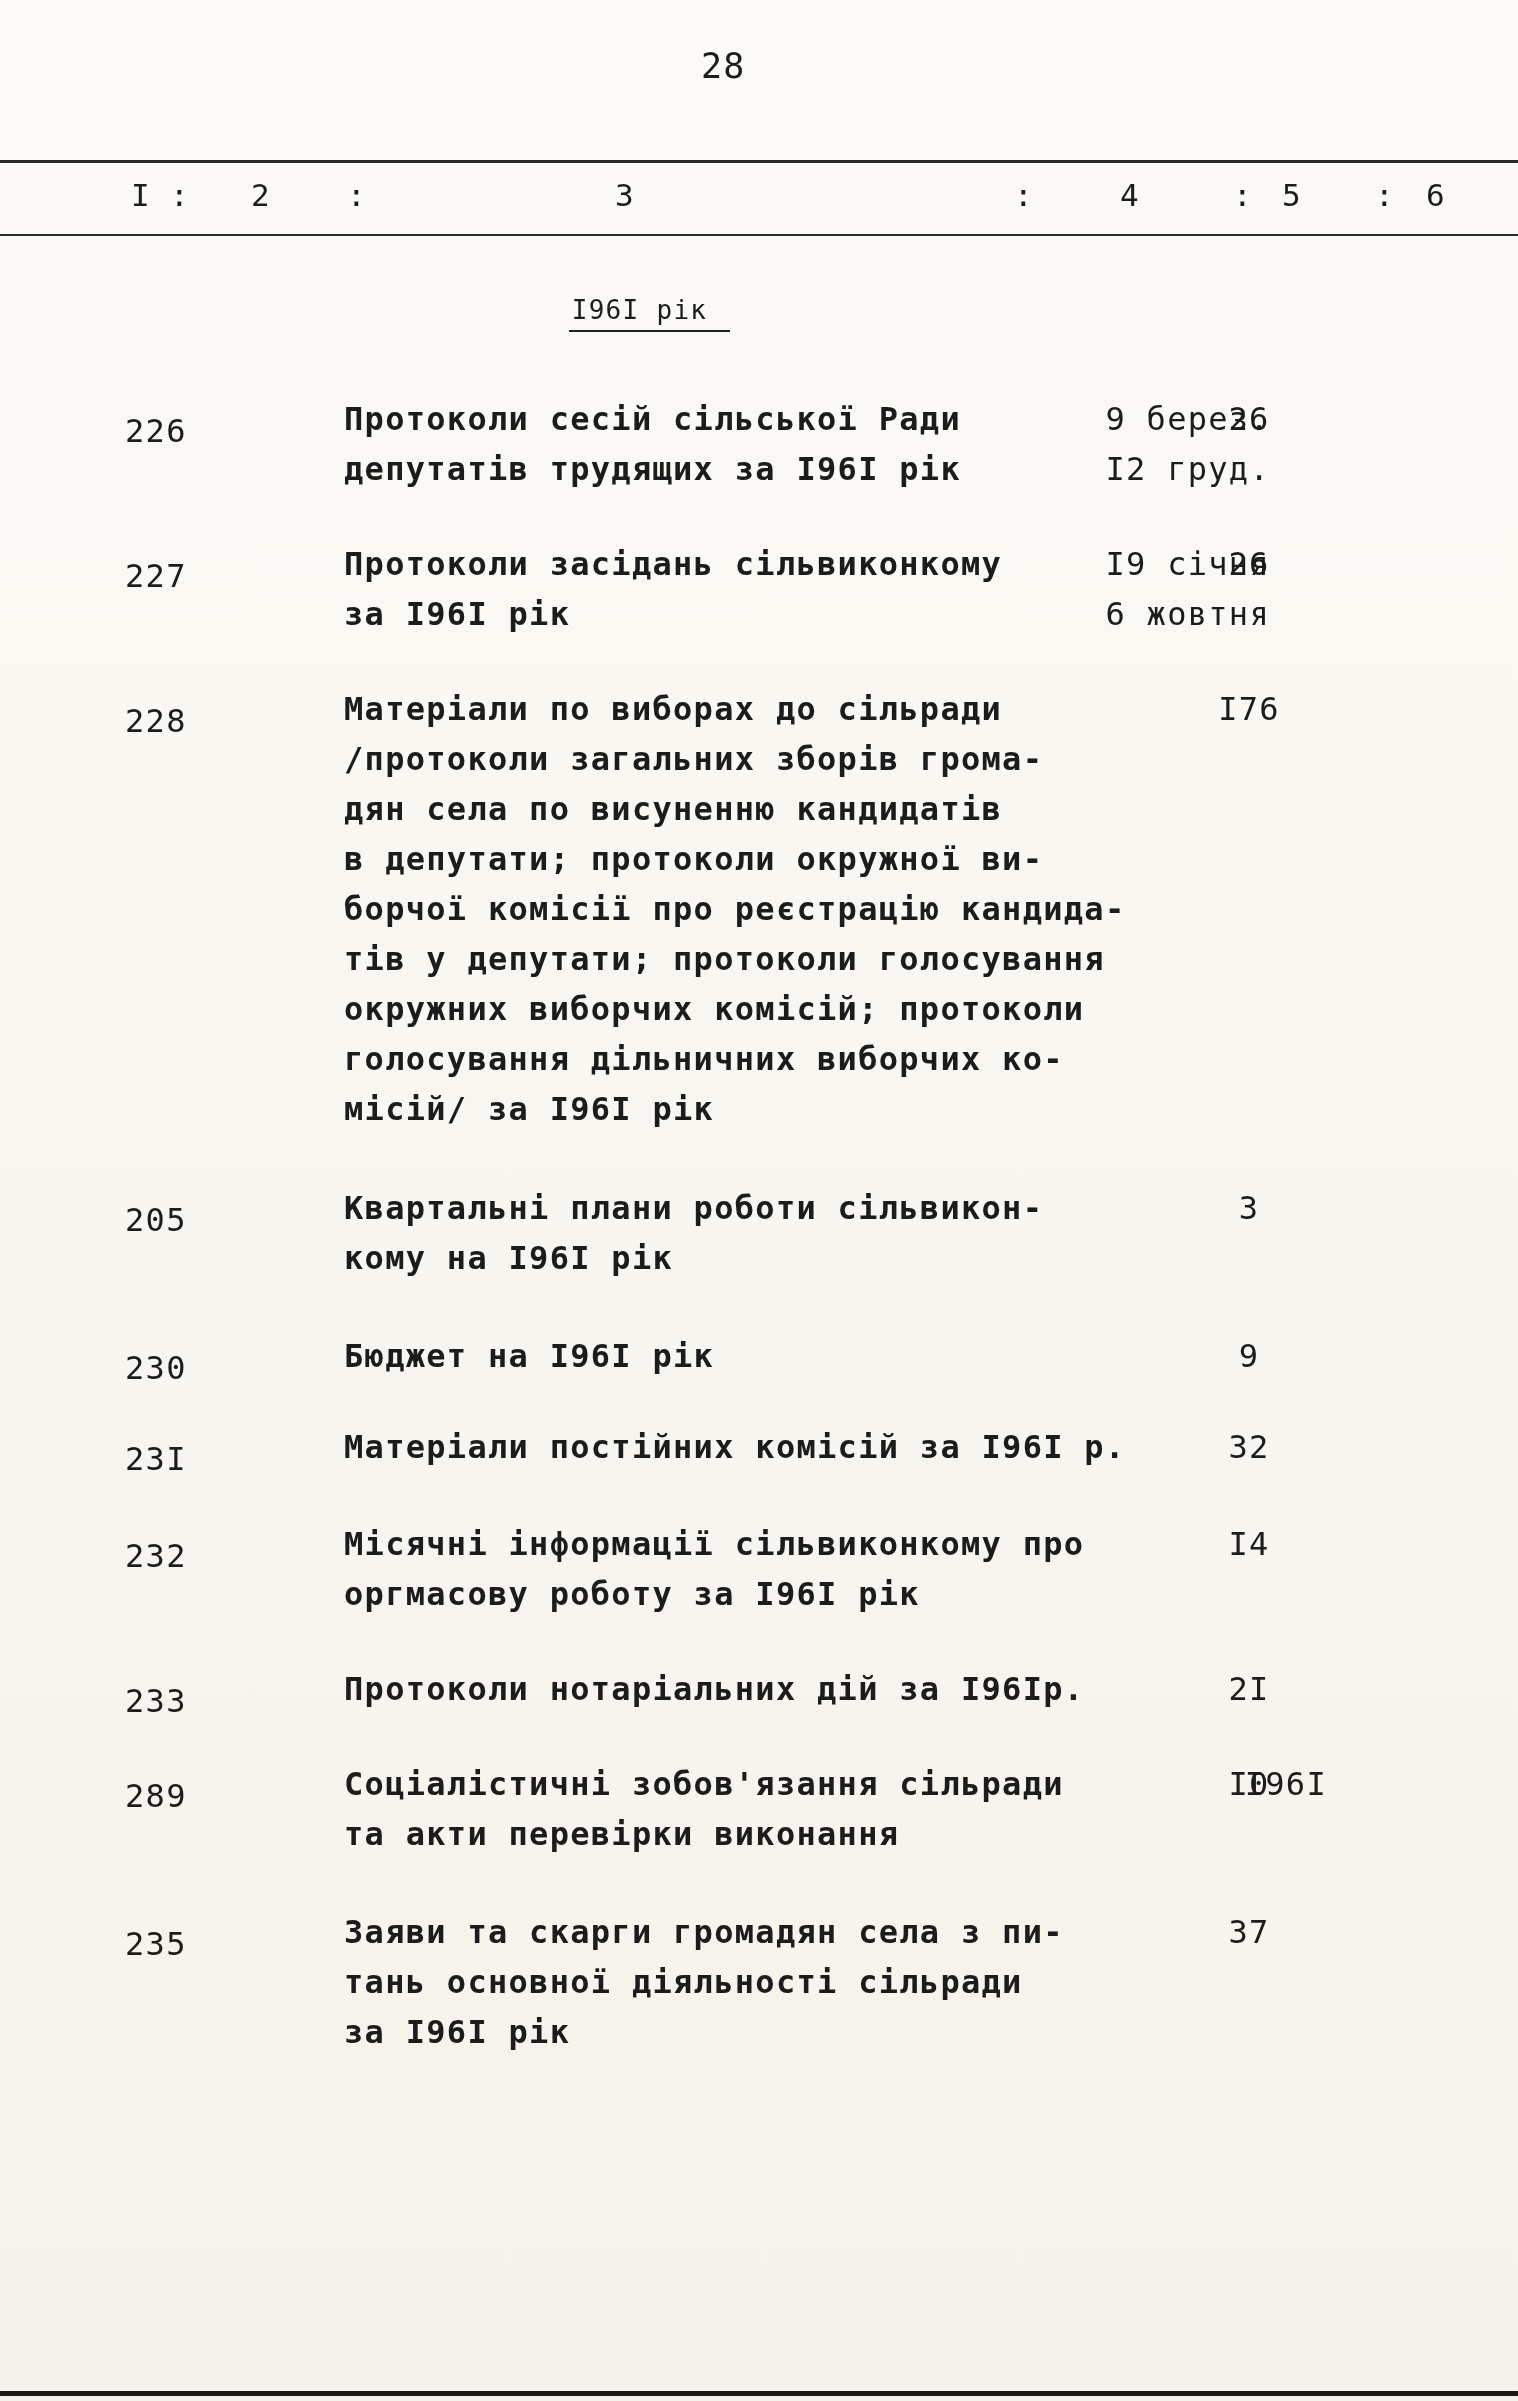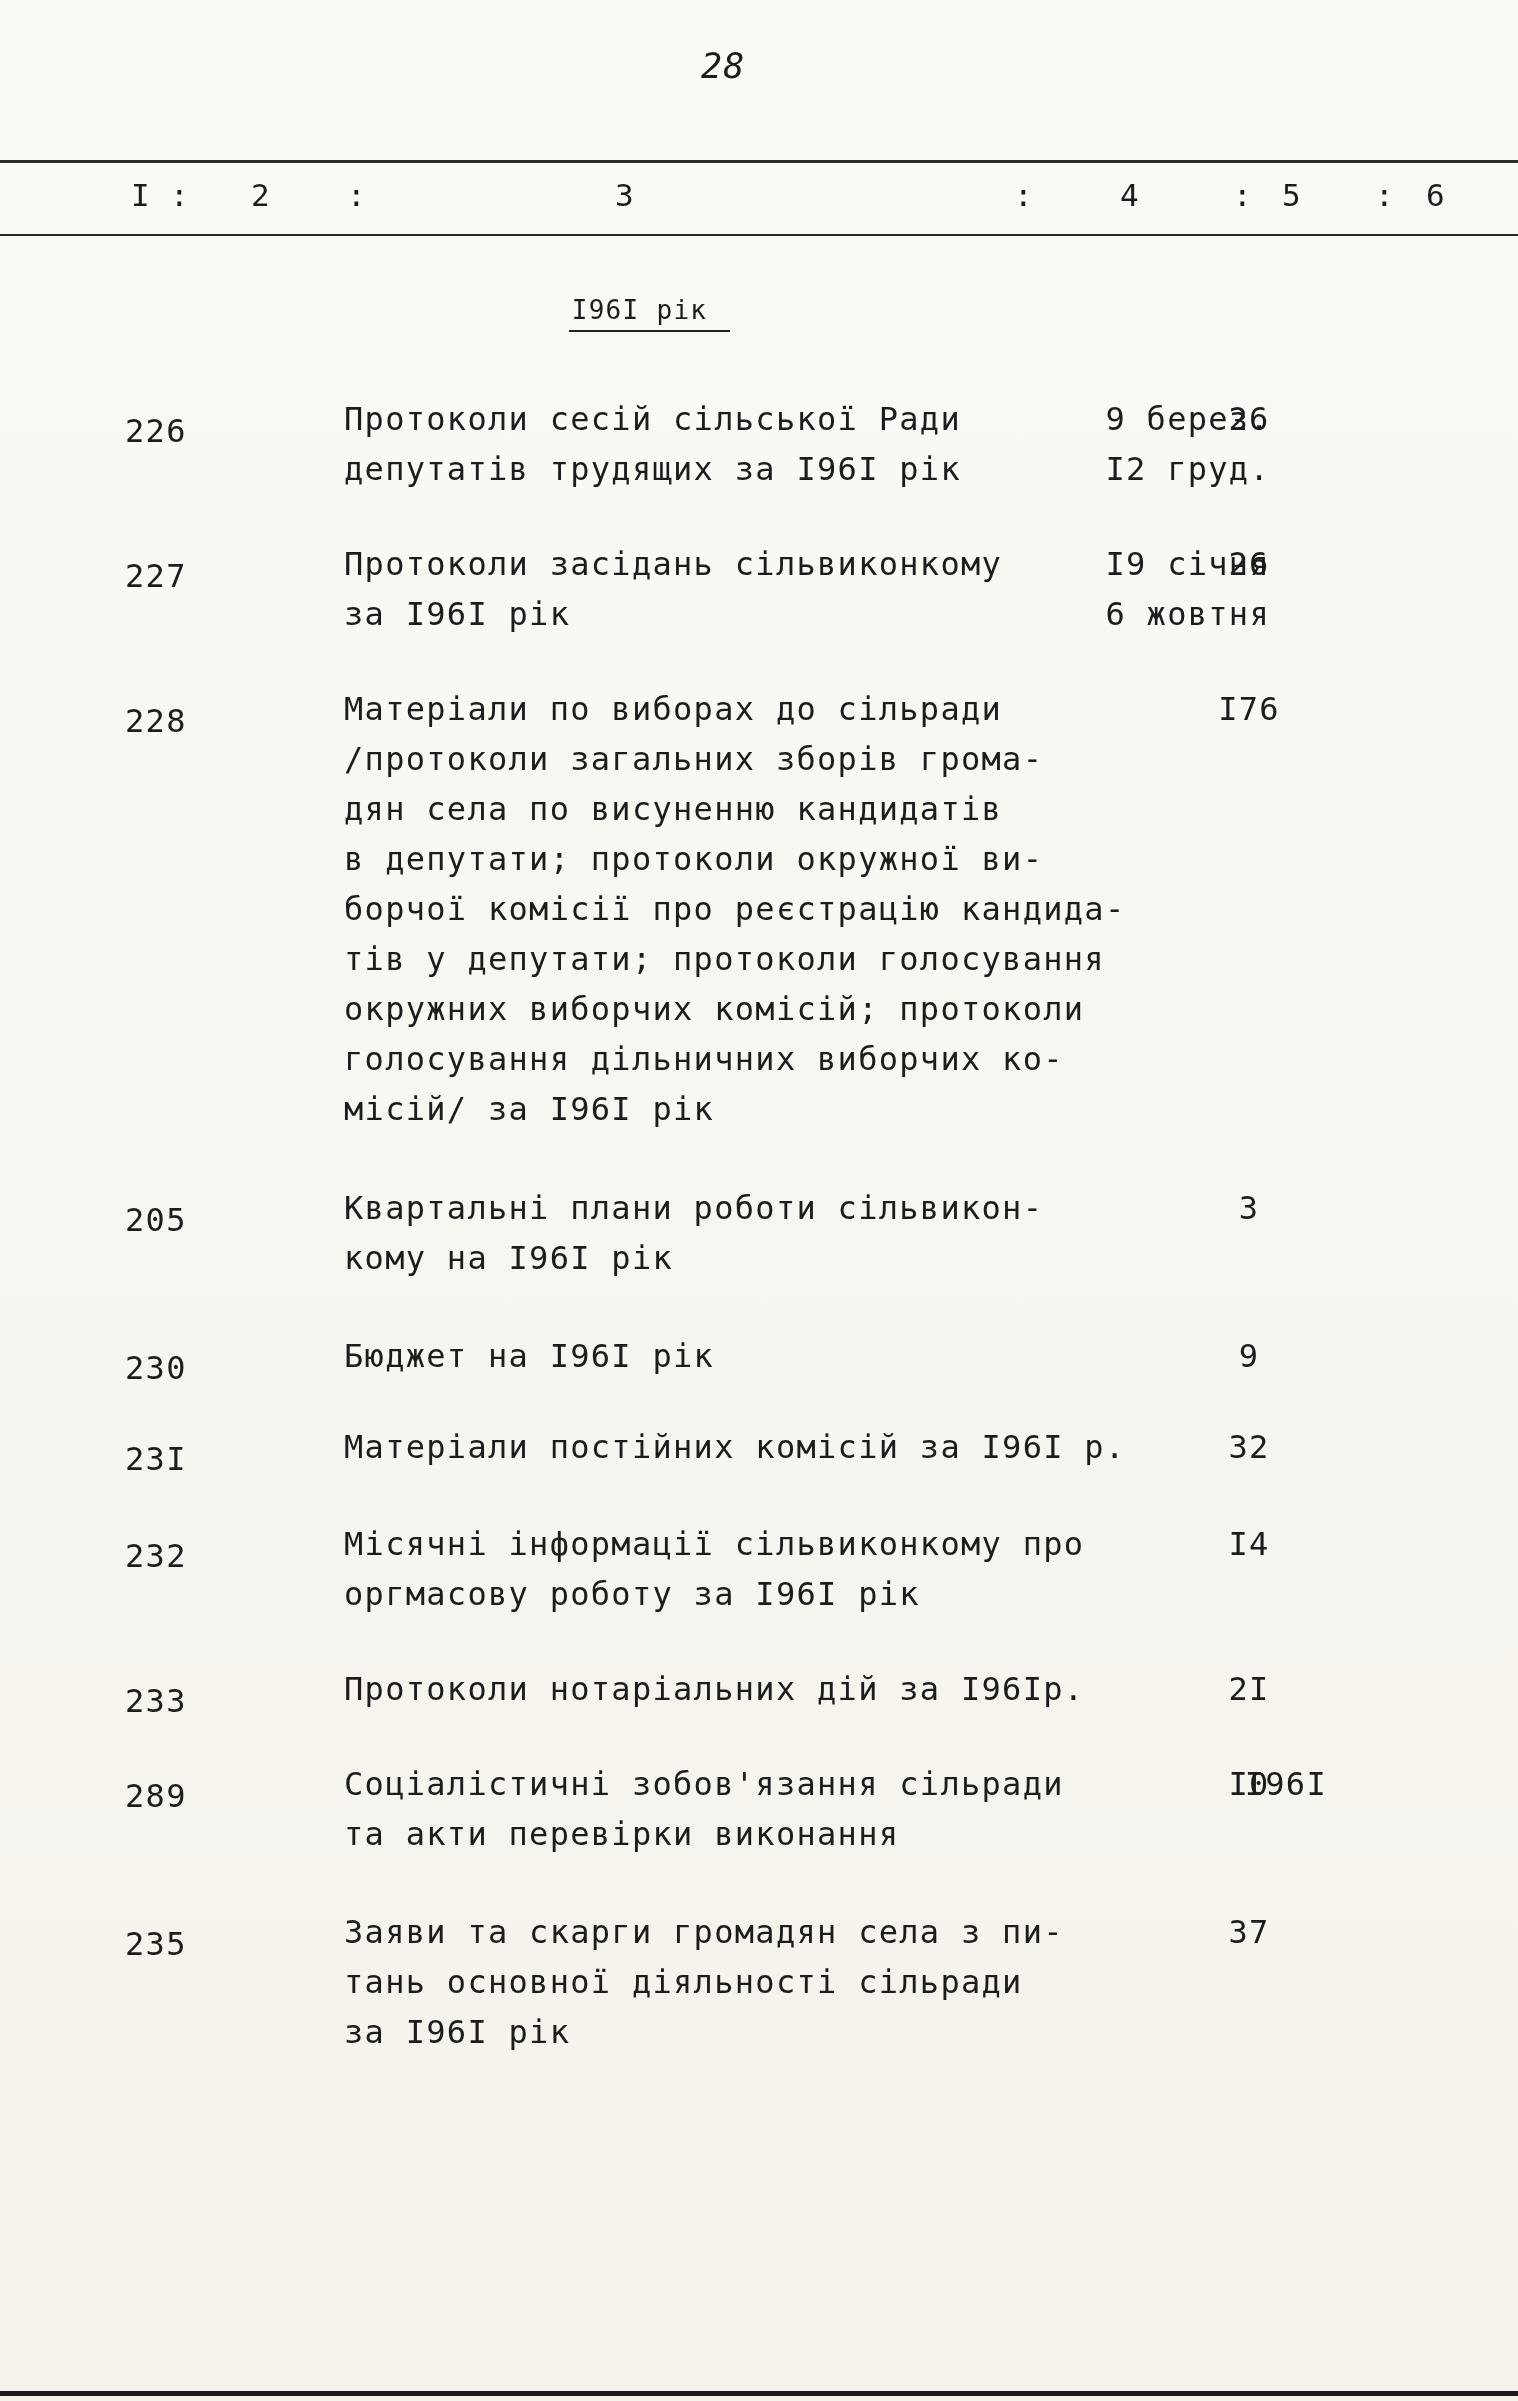--- a/index.html
+++ b/index.html
@@ -17,21 +17,20 @@
     font-family: "DejaVu Sans Mono", "Liberation Mono", monospace;
     font-size: 32px;
     letter-spacing: 1.3px;
     overflow: hidden;
   }
   .page-number {
     position: absolute;
     top: 46px;
     left: 701px;
     font-size: 35px;
-    font-style: italic;
   }
   .rule {
     position: absolute;
     left: 0;
     width: 1519px;
     background: #2a2a2a;
   }
   .rule-top    { top: 160px; height: 2.7px; }
   .rule-mid    { top: 234px; height: 2px; }
   .rule-bottom { top: 2391px; height: 5.4px; background: #1a1a1a; }
@@ -52,20 +51,21 @@
     border-bottom: 2.7px solid #222;
     font-size: 26px;
   }
   .entry { position: absolute; left: 0; width: 1519px; line-height: 50px; }
   .entry .num {
     position: absolute; left: 125px; top: 0; width: 202px; margin-top: 12px;
   }
   .entry .desc {
     position: absolute; left: 344px; top: 0; width: 842px;
     white-space: pre-line;
+    font-weight: bold;
   }
   .entry .dates {
     position: absolute; left: 1048px; top: 0; width: 222px;
     white-space: pre-line;
     text-align: right;
   }
   .entry .pages {
     position: absolute; left: 1185px; top: 0; width: 128px;
     text-align: center;
   }

